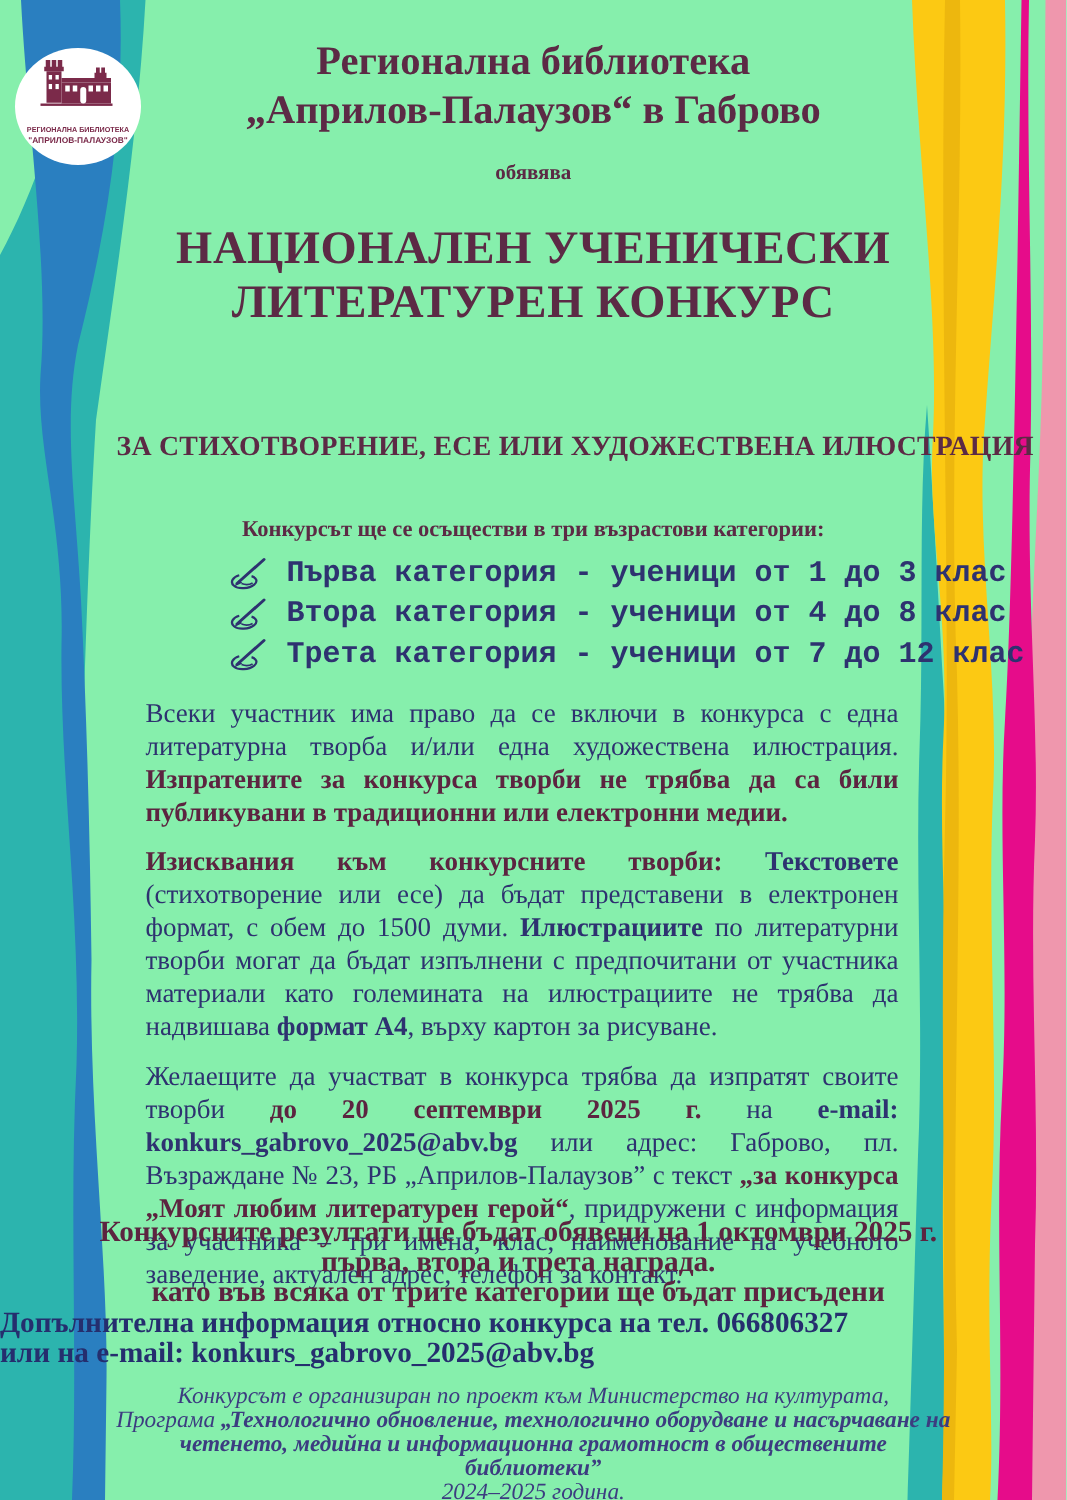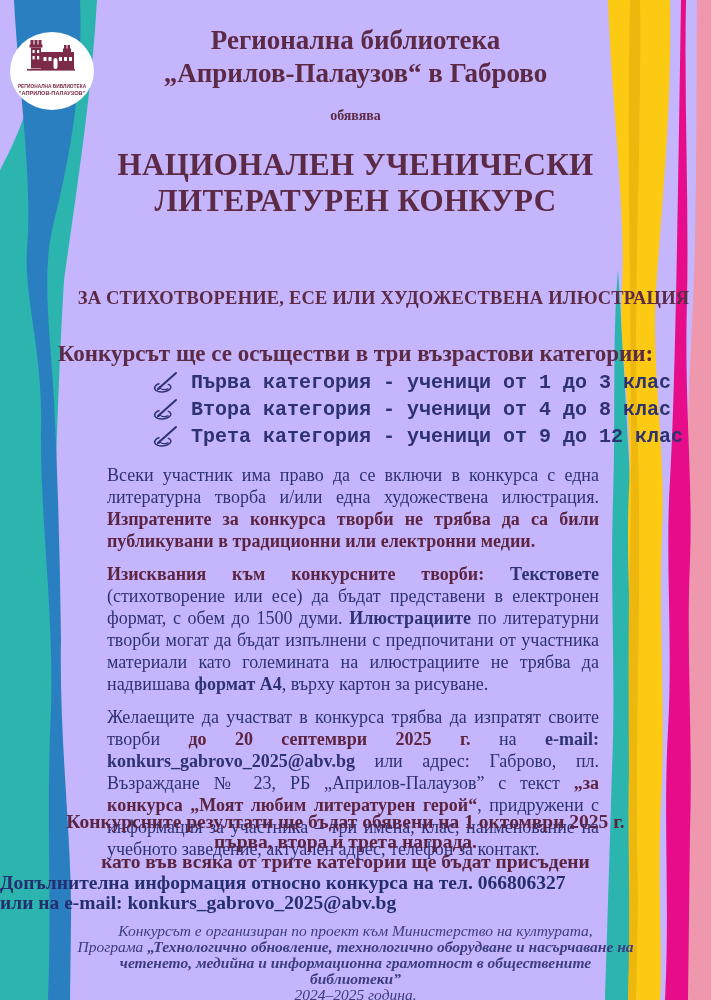--- a/index.html
+++ b/index.html
@@ -1,48 +1,48 @@
 <!DOCTYPE html>
 <html lang="bg"><head>
 <meta charset="utf-8">
 <style>
   html,body{margin:0;padding:0;}
   body{
     width:711px;height:1000px;
     font-family:"Liberation Serif","DejaVu Serif",serif;
     background:#ffffff;
   }
-  #poster{position:relative;width:711px;height:1000px;background:#c4b5fd;overflow:hidden;}
+  #poster{position:relative;width:711px;height:1000px;background:#86efac;overflow:hidden;}
 
   
   .deco{position:absolute;top:0;height:1000px;z-index:1;}
   .deco-left{left:0;width:110px;}
   .deco-right{right:0;width:111px;}
 
   .logo{position:absolute;left:9px;top:31px;width:86px;height:82px;z-index:3;}
 
   .centered{position:absolute;left:0;width:711px;text-align:center;z-index:2;}
   .maroon{color:#5c2a45;}
 
   .org-line1{top:24px;font-weight:bold;font-size:27px;line-height:32px;}
   .org-line2{top:57px;font-weight:bold;font-size:27px;line-height:32px;}
   .announce{top:104px;font-weight:bold;font-size:14px;line-height:24px;}
   .contest{top:147px;font-weight:bold;font-size:31px;line-height:36px;letter-spacing:.4px;}
   .theme{top:246px;font-weight:bold;font-size:30px;line-height:34px;white-space:nowrap;z-index:3;color:#521f3b;}
   .subtitle{top:287px;font-weight:bold;font-size:18.5px;line-height:22px;letter-spacing:.2px;padding-left:28px;}
-  .cat-head{top:341px;font-weight:bold;font-size:23px;line-height:25px;}
+  .cat-head{top:341px;font-weight:bold;font-size:15px;line-height:25px;}
 
   .bullets{position:absolute;top:369px;left:150px;z-index:2;font-family:Liberation Mono, monospace;}
   .bullet-row{display:flex;align-items:center;height:27px;}
   .bullet-icon{width:28px;height:23px;margin-right:13px;flex:0 0 auto;}
   .bullet-label{font-weight:bold;font-size:20px;color:#2e3270;white-space:nowrap;}
 
   .bodycol{position:absolute;left:93px;width:506px;top:464px;z-index:2;
            font-size:18px;line-height:22px;color:#2e3270;text-align:justify;}
-  .bodycol p{margin:0 0 11px 14px;}
+  .bodycol p{margin:0 0 11px 4px;}
   .bm{font-weight:bold;color:#5c2440;}
   .bn{font-weight:bold;color:#2e3270;}
 
   .results{position:absolute;top:812px;left:0;width:691px;text-align:center;z-index:2;
            font-weight:bold;font-size:19.5px;line-height:20px;color:#5c2440;}
   .infoblk{position:absolute;top:873px;left:0;width:671px;text-align:left;z-index:2;
            font-weight:bold;font-size:19.5px;line-height:19.5px;color:#252e6e;}
   .footer{position:absolute;top:923px;left:75px;width:561px;text-align:center;z-index:2;
           font-style:italic;font-size:15.5px;line-height:16px;color:#3c3c80;}
   .footer .fb{font-weight:bold;}
@@ -130,21 +130,21 @@
       </svg>
       <span class="bullet-label">Втора категория - ученици от 4 до 8 клас</span>
     </div>
     <div class="bullet-row">
       <svg class="bullet-icon" viewBox="0 0 28 23">
         <path d="M26 2 L8 18" stroke="#2e3270" stroke-width="2" stroke-linecap="round" fill="none"></path>
         <path d="M6 20 L9.5 15.5 L11.5 17.5 Z" fill="#2e3270"></path>
         <path d="M9.5 12.5 c-4 1 -6.5 4.5 -3.5 7 c3 2.5 10 2 13.5 -0.8 c2.6 -2.1 1.4 -4.7 -1.8 -5.6" stroke="#2e3270" stroke-width="1.5" fill="none"></path>
         <path d="M11 18 c2.6 1 5.4 0.8 7.4 -0.4" stroke="#2e3270" stroke-width="1.2" fill="none"></path>
       </svg>
-      <span class="bullet-label">Трета категория - ученици от 9 до 12 клас</span>
+      <span class="bullet-label">Трета категория - ученици от 7 до 12 клас</span>
     </div>
   </div>
 
   <div class="bodycol">
     <p><span>Всеки участник има право да се включи в конкурса с една литературна творба и/или една художествена илюстрация. </span><span class="bm">Изпратените за конкурса творби не трябва да са били публикувани в традиционни или електронни медии.</span></p>
 
     <p><span class="bm">Изисквания към конкурсните творби: </span><span class="bn">Текстовете</span><span> (стихотворение или есе) да бъдат представени в електронен формат, с обем до 1500 думи. </span><span class="bn">Илюстрациите</span><span> по литературни творби могат да бъдат изпълнени с предпочитани от участника материали като големината на илюстрациите не трябва да надвишава </span><span class="bn">формат А4</span><span>, върху картон за рисуване.</span></p>
 
     <p><span>Желаещите да участват в конкурса трябва да изпратят своите творби </span><span class="bm">до 20 септември 2025 г.</span><span> на </span><span class="bn">e-mail: konkurs_gabrovo_2025@abv.bg</span><span> или адрес: Габрово, пл. Възраждане № 23, РБ „Априлов-Палаузов” с текст </span><span class="bm">„за конкурса „Моят любим литературен герой“</span><span>, придружени с информация за участника – три имена, клас, наименование на учебното заведение, актуален адрес, телефон за контакт.</span></p>
   </div>

